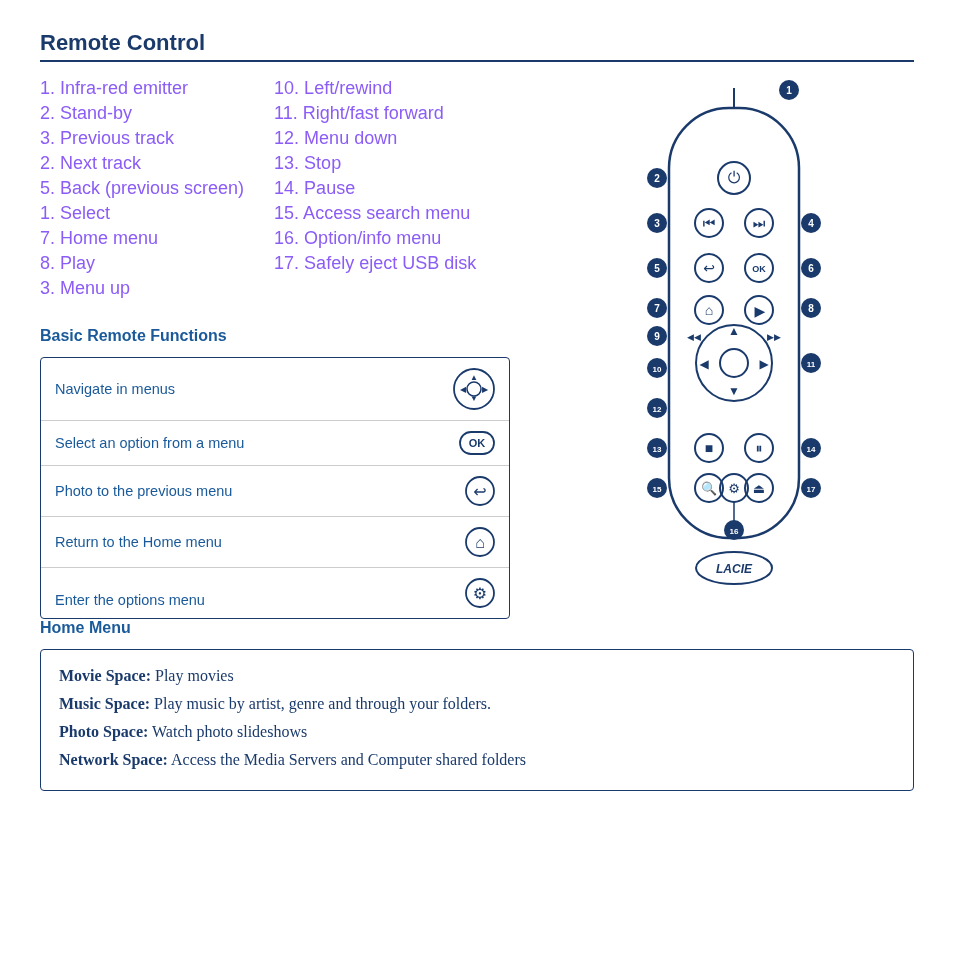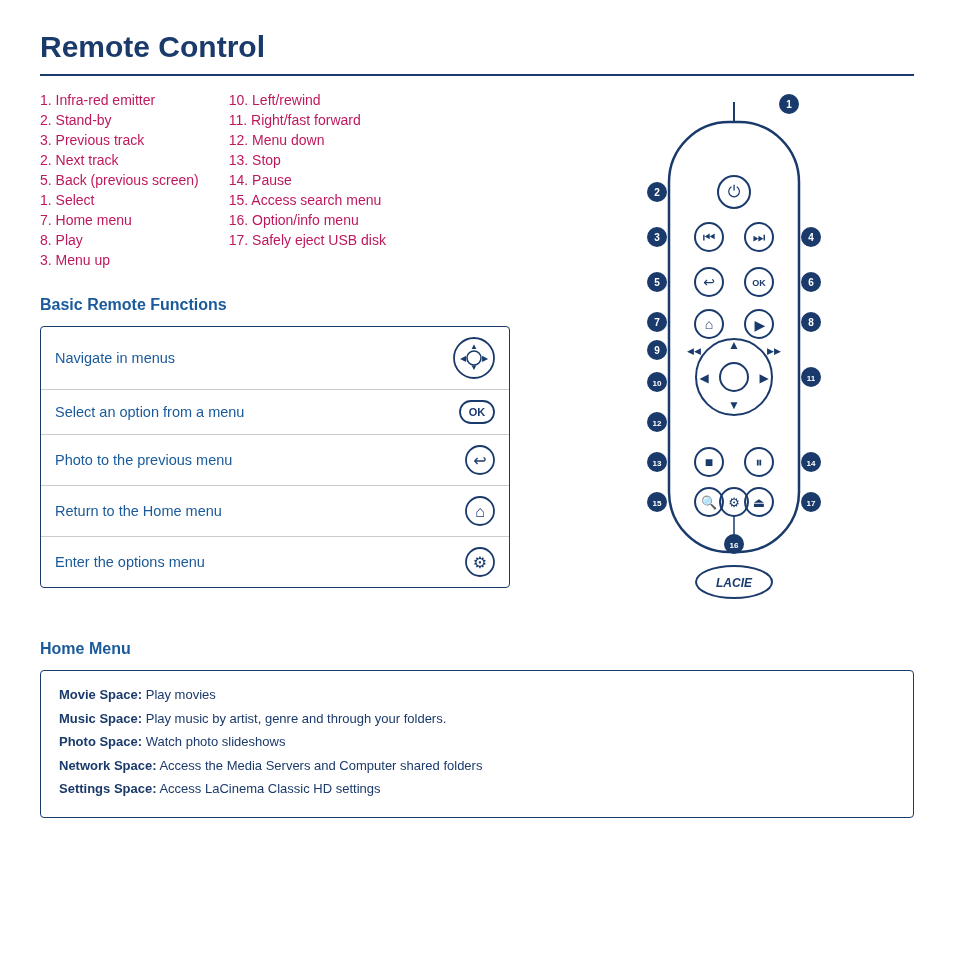--- a/index.html
+++ b/index.html
@@ -6,25 +6,25 @@
     body {
       background: #fff;
       font-family: Arial, sans-serif;
       color: #1a3a6b;
       width: 954px;
       min-height: 954px;
       padding: 30px 40px;
     }
 
     h1 {
-      font-size: 30px;
+      font-size: 22px;
       font-weight: bold;
       color: #1a3a6b;
       border-bottom: 2px solid #1a3a6b;
-      padding-bottom: 10px;
+      padding-bottom: 4px;
       margin-bottom: 16px;
     }
 
     .content-area {
       display: flex;
       gap: 20px;
     }
 
     .left-section {
       flex: 1;
@@ -34,22 +34,22 @@
       display: flex;
       gap: 30px;
       margin-bottom: 24px;
     }
 
     .num-col {
       list-style: none;
     }
 
     .num-col li {
-      font-size: 14px;
-      color: #be185d;
+      font-size: 18px;
+      color: #8b5cf6;
       margin-bottom: 4px;
     }
 
     h2 {
       font-size: 16px;
       font-weight: bold;
       color: #1a5a9a;
       margin-bottom: 12px;
     }
 
@@ -65,53 +65,54 @@
       align-items: center;
       justify-content: space-between;
       padding: 10px 14px;
       border-bottom: 1px solid #ccc;
       font-size: 14.5px;
       color: #1a5a9a;
     }
 
     .func-row:last-child {
       border-bottom: none;
+      align-items: flex-end;
     }
 
     .func-icon {
       display: flex;
       align-items: center;
       justify-content: center;
       margin-left: 10px;
       flex-shrink: 0;
     }
 
     
     .remote-area {
       width: 300px;
       flex-shrink: 0;
       position: relative;
     }
 
     .bottom-section {
-      margin-top: 24px;
     }
 
     .home-menu-box {
       border: 1px solid #1a3a6b;
       border-radius: 4px;
       padding: 14px 18px;
       margin-top: 8px;
     }
 
     .home-menu-box p {
-      font-size: 13px;
+      font-size: 16px;
       color: #1a3a6b;
       margin-bottom: 4px;
       line-height: 1.5;
+      font-family: Liberation Serif, serif;
     }
 
     .home-menu-box p strong {
       font-weight: bold;
       color: #1a3a6b;
     }
   </style>
 </head>
 <body>
 
@@ -316,15 +317,14 @@
   </div>
 </div>
 
 <div class="bottom-section">
   <h2>Home Menu</h2>
   <div class="home-menu-box">
   <p><strong>Movie Space:</strong> Play movies</p>
       <p><strong>Music Space:</strong> Play music by artist, genre and through your folders.</p>
       <p><strong>Photo Space:</strong> Watch photo slideshows</p>
       <p><strong>Network Space:</strong> Access the Media Servers and Computer shared folders</p>
-      <p><strong>Settings Space:</strong> Access LaCinema Classic HD settings</p>
     </div>
 </div>
 
 </body></html>

